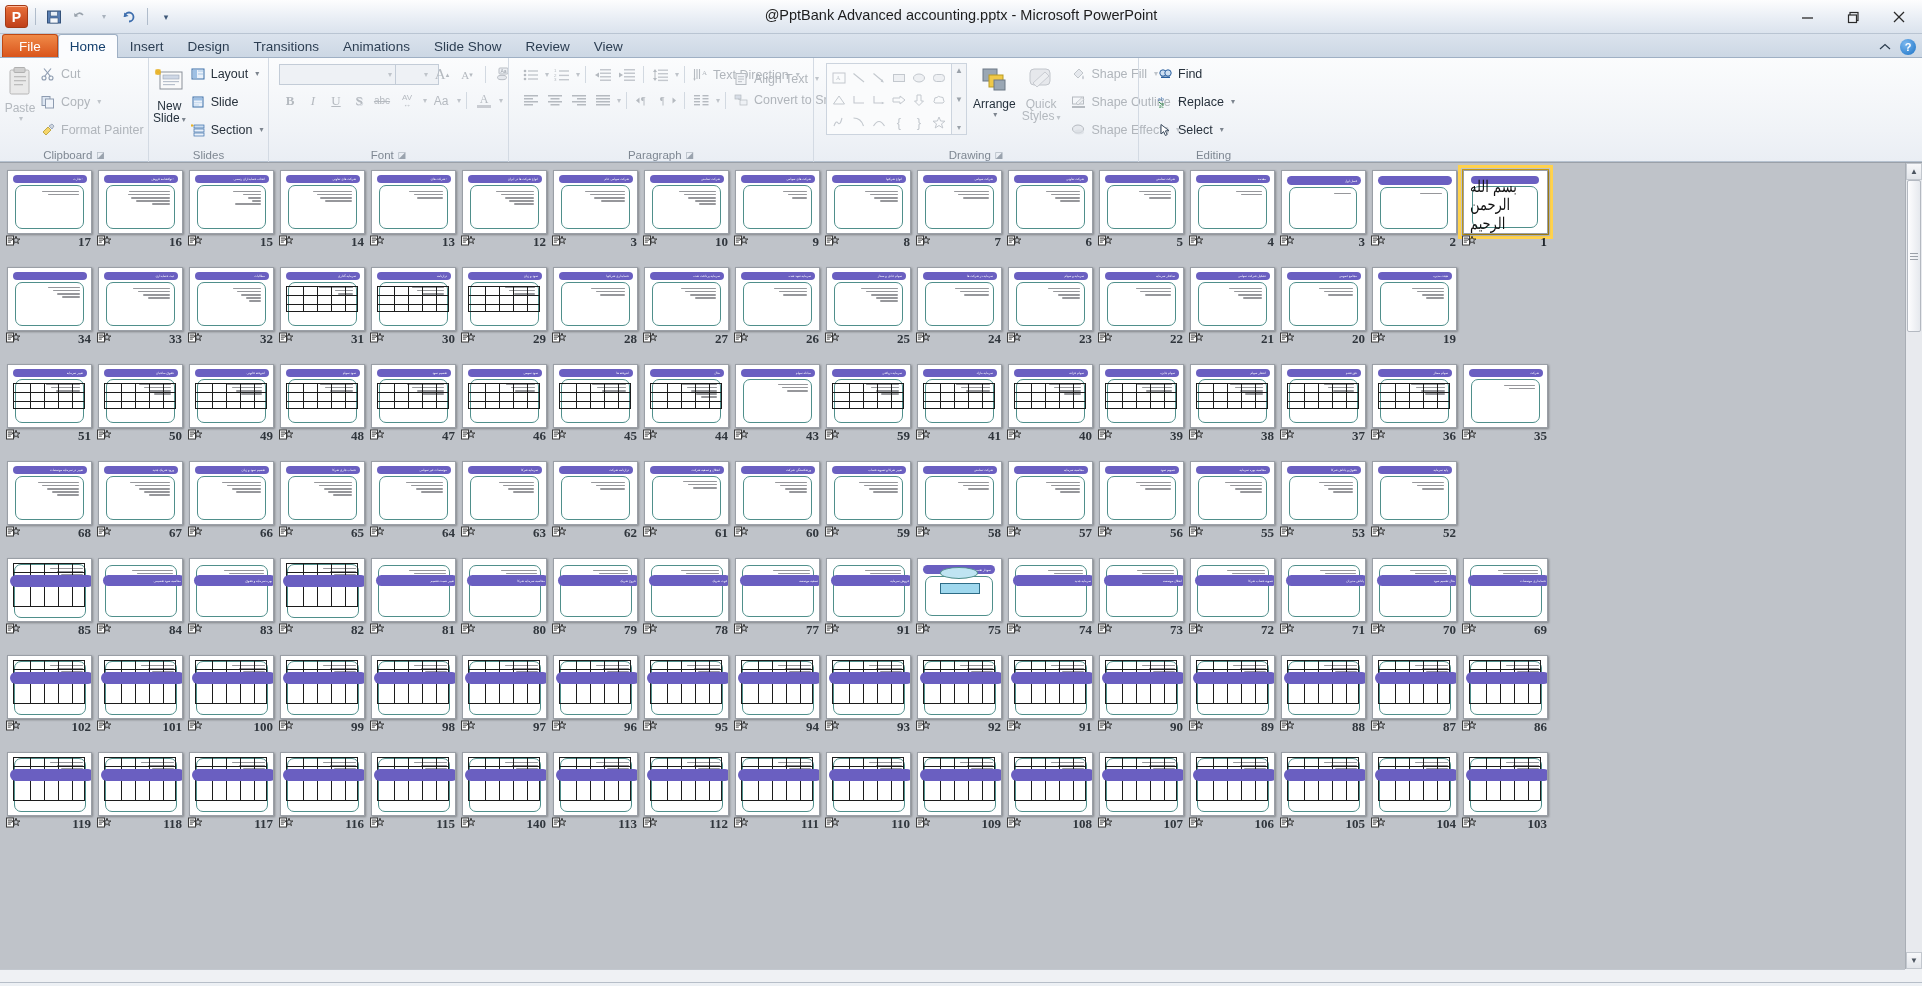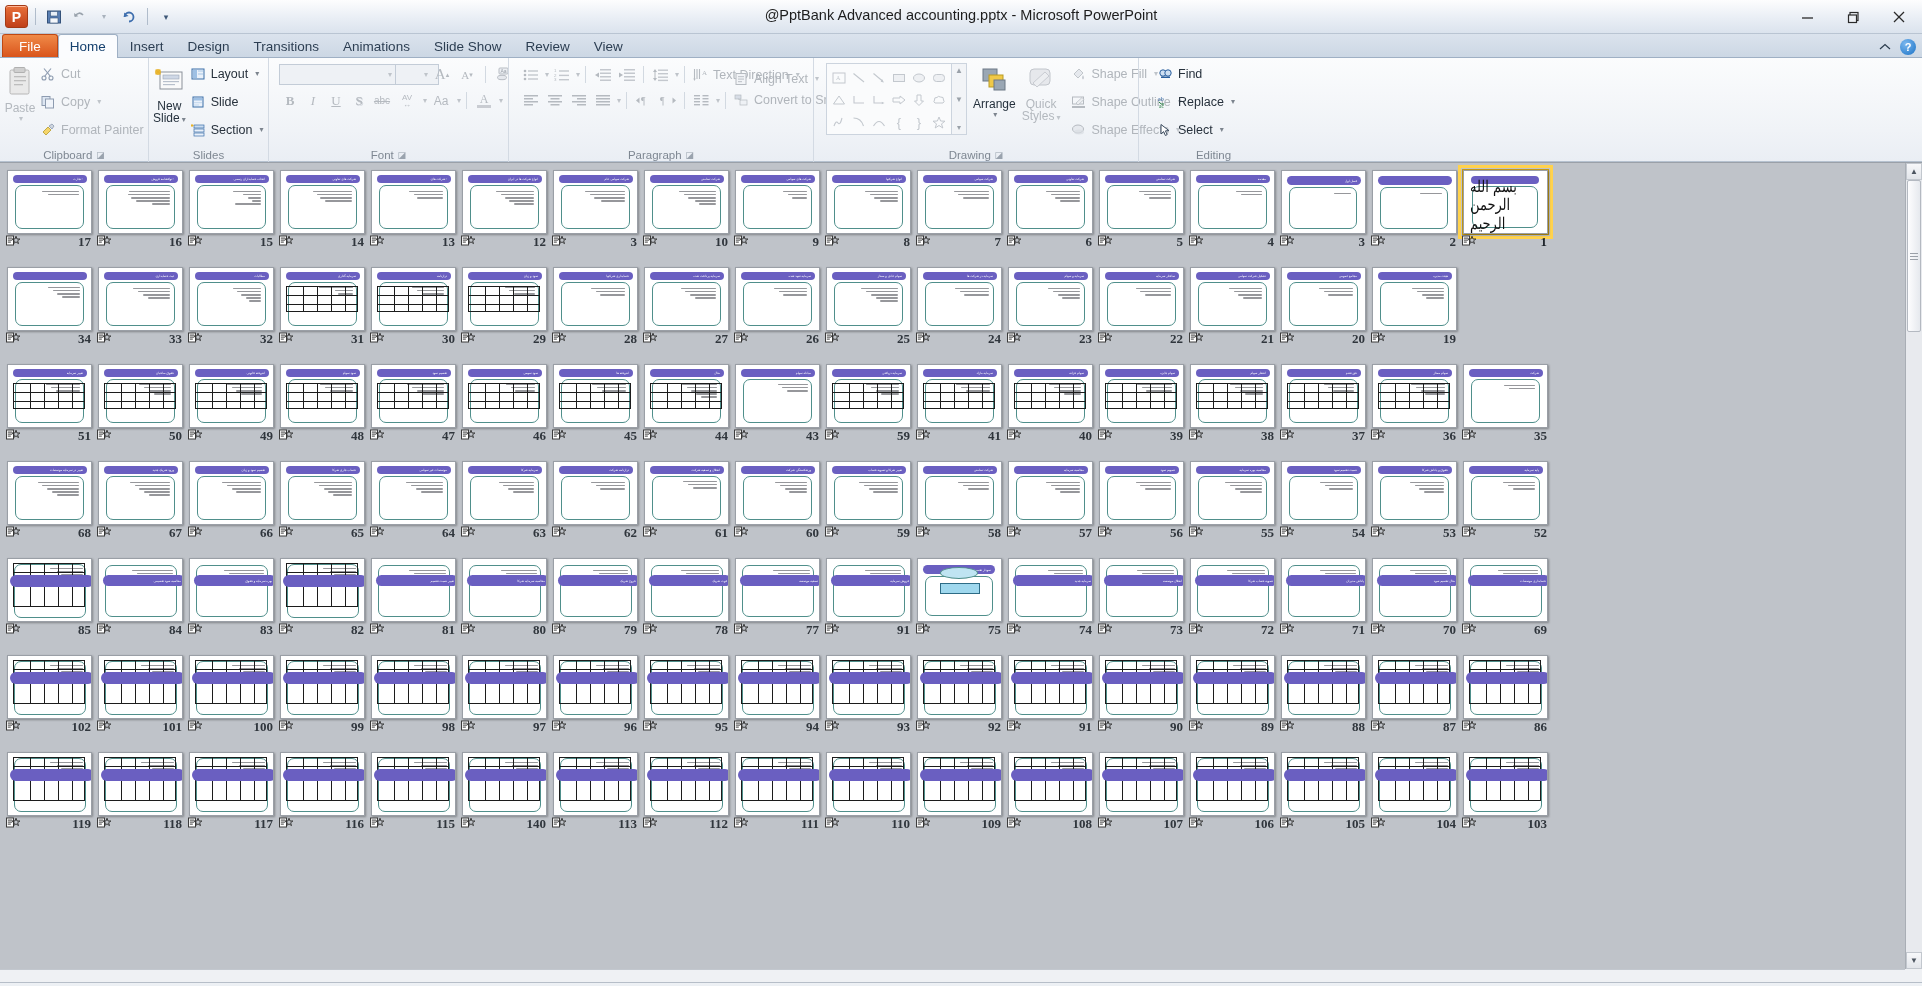--- a/index.html
+++ b/index.html
@@ -2589,44 +2589,20 @@
                 <rect x="1.8" y="6.6" width="3" height="1" fill="#3c3c3c"></rect>
                 <path d="M10 1.2 L11 4 L13.9 4 L11.6 5.8 L12.5 8.6 L10 6.9 L7.5 8.6 L8.4 5.8 L6.1 4 L9 4 Z" fill="none" stroke="#2c2c2c" stroke-width="0.9"></path>
               </svg></span>
             <span class="snum">55</span>
           </div>
         </div>
         <div class="scell">
           <div class="thumbwrap">
             <div class="thumb">
               <div class="tt-title" style="left:5px;top:4px;width:74px;height:8px">
-                <span>نسبت تقسیم سود</span>
-              </div>
-              <div class="tt-body" style="left:7px;top:14px;width:69px;height:44px;padding:3px 4px">
-                <div class="tline" style="width:56%"></div>
-                <div class="tline" style="width:48%"></div>
-                <div class="tline" style="width:40%"></div>
-              </div>
-            </div>
-          </div>
-          <div class="meta">
-            <span class="anim-ico"><svg viewBox="0 0 14 13" width="14" height="13">
-                <rect x="0.5" y="1" width="7" height="9" fill="#fff" stroke="#3c3c3c" stroke-width="1"></rect>
-                <rect x="1.8" y="2.6" width="4.4" height="1" fill="#3c3c3c"></rect>
-                <rect x="1.8" y="4.6" width="4.4" height="1" fill="#3c3c3c"></rect>
-                <rect x="1.8" y="6.6" width="3" height="1" fill="#3c3c3c"></rect>
-                <path d="M10 1.2 L11 4 L13.9 4 L11.6 5.8 L12.5 8.6 L10 6.9 L7.5 8.6 L8.4 5.8 L6.1 4 L9 4 Z" fill="none" stroke="#2c2c2c" stroke-width="0.9"></path>
-              </svg></span>
-            <span class="snum">54</span>
-          </div>
-        </div>
-        <div class="scell">
-          <div class="thumbwrap">
-            <div class="thumb">
-              <div class="tt-title" style="left:5px;top:4px;width:74px;height:8px">
                 <span>حقوق و پاداش شرکا</span>
               </div>
               <div class="tt-body" style="left:7px;top:14px;width:69px;height:44px;padding:3px 4px">
                 <div class="tline" style="width:58%"></div>
                 <div class="tline" style="width:50%"></div>
                 <div class="tline" style="width:42%"></div>
                 <div class="tline" style="width:34%"></div>
               </div>
             </div>
           </div>

